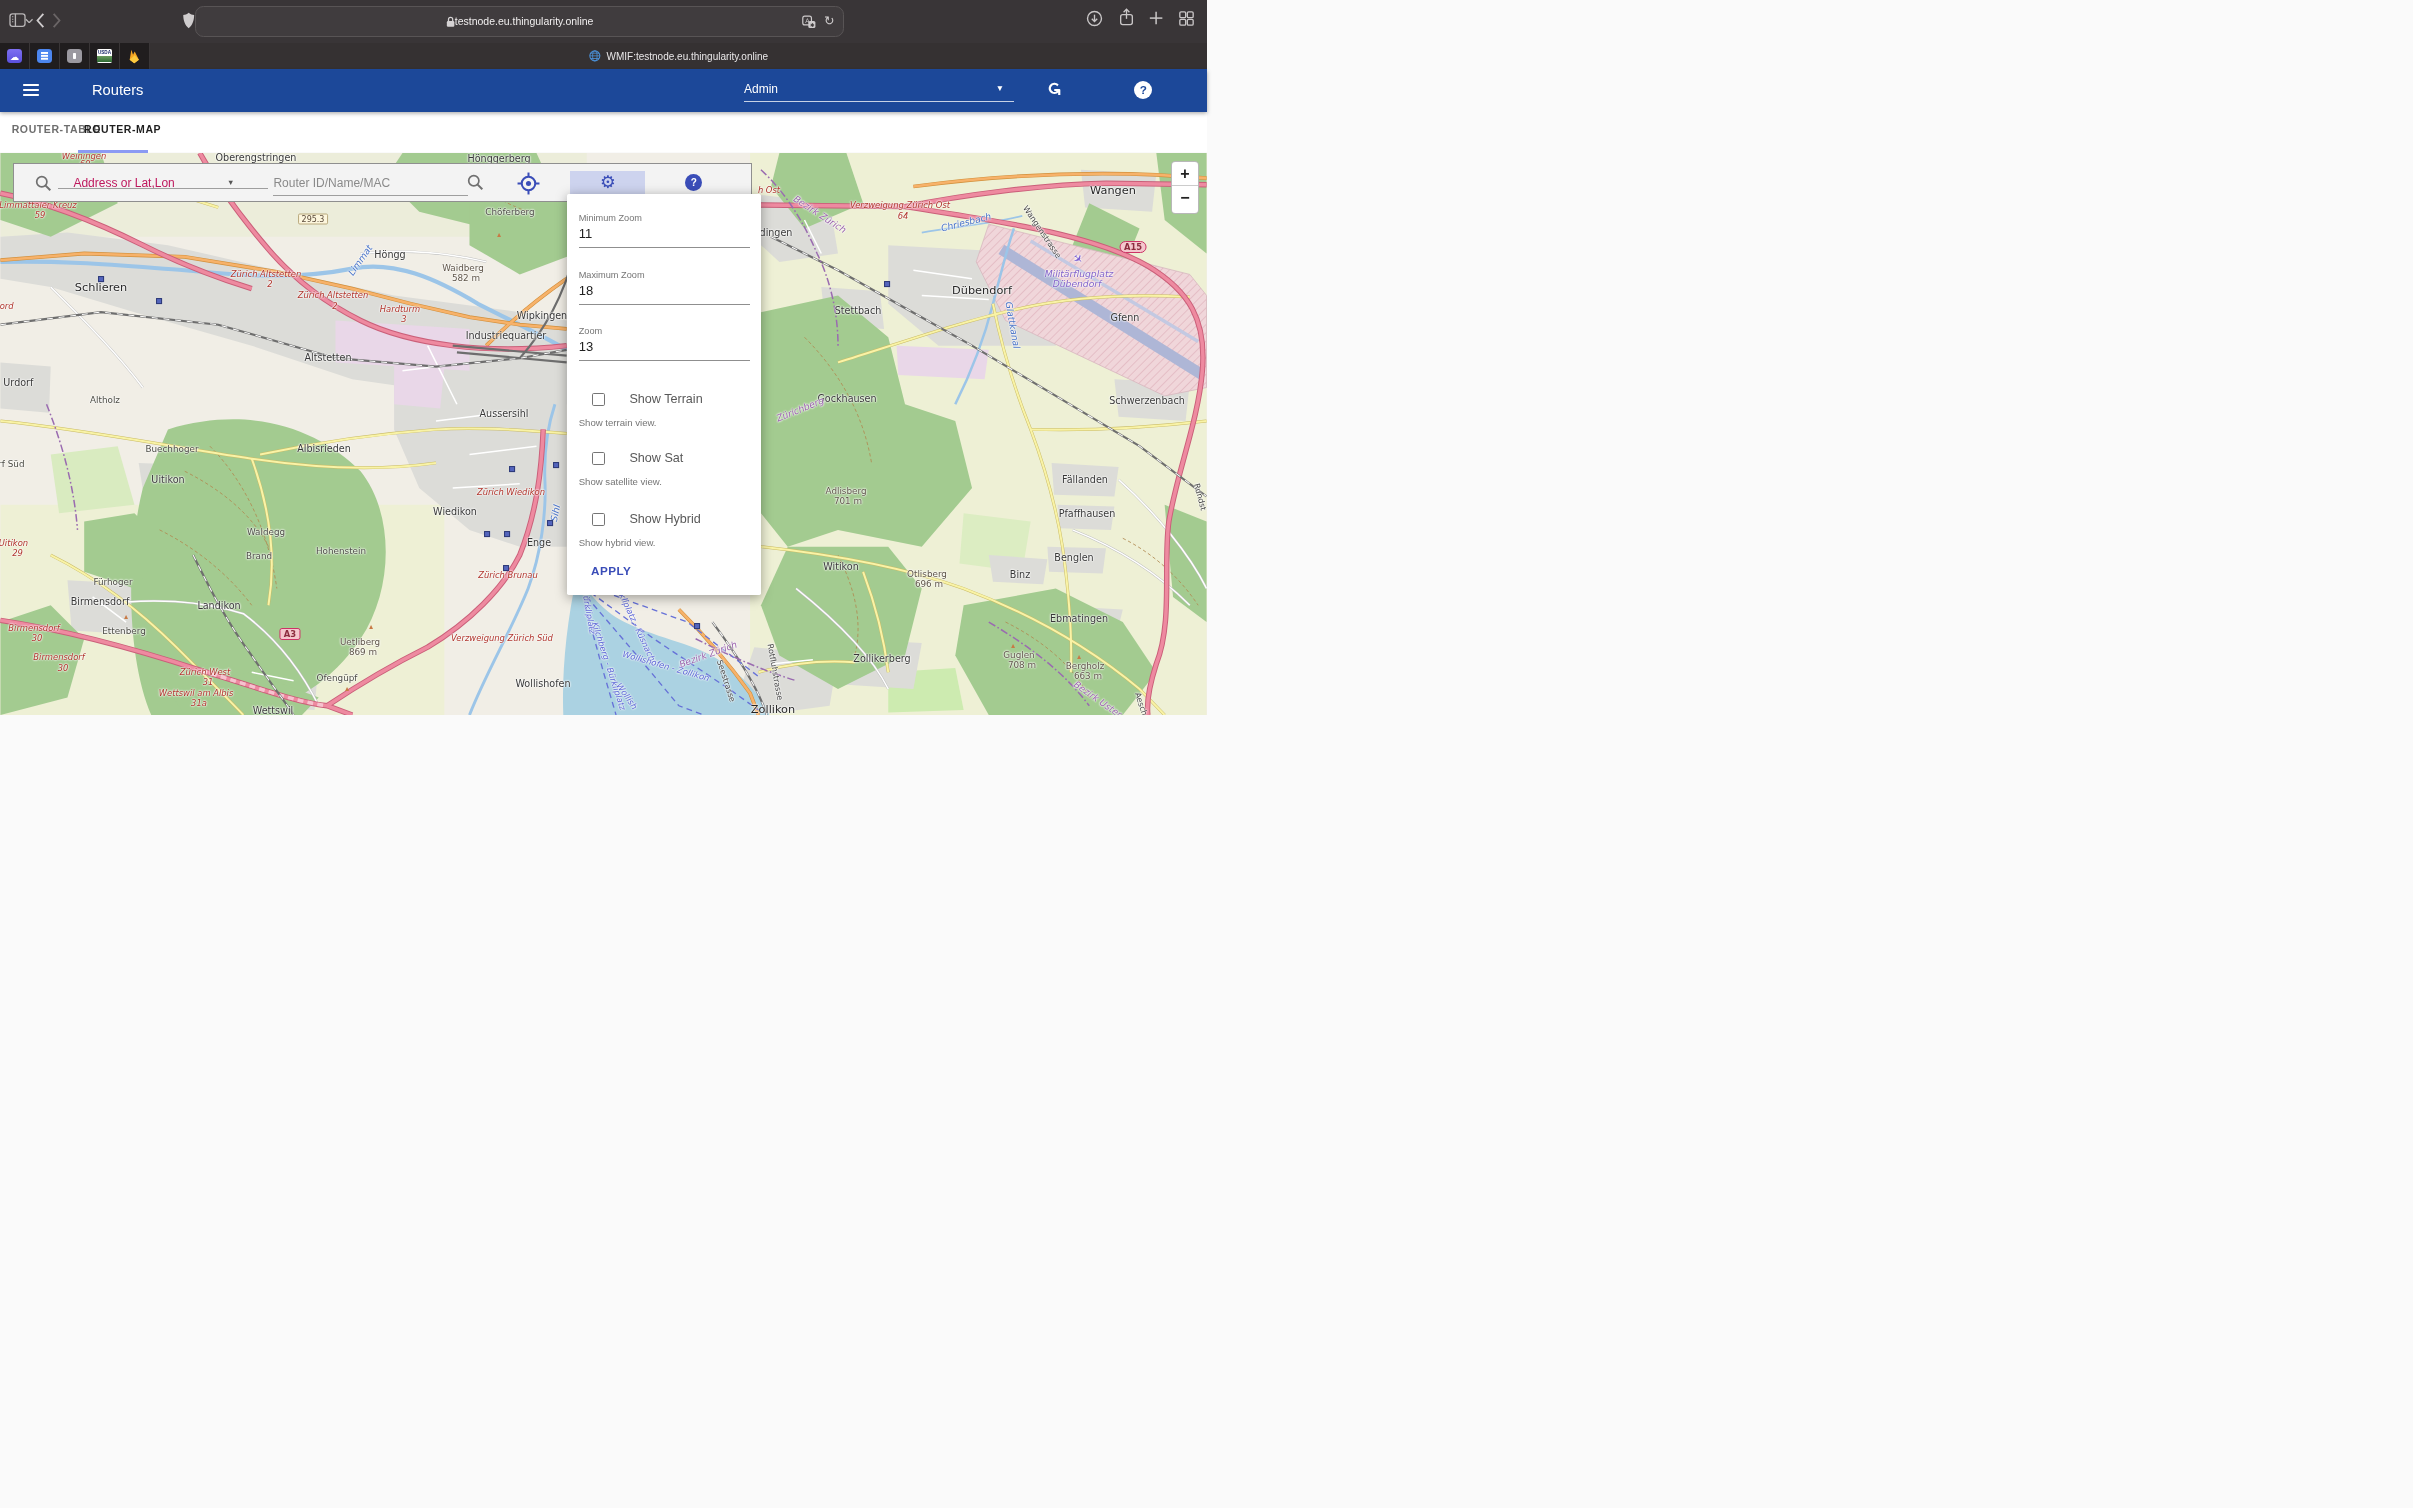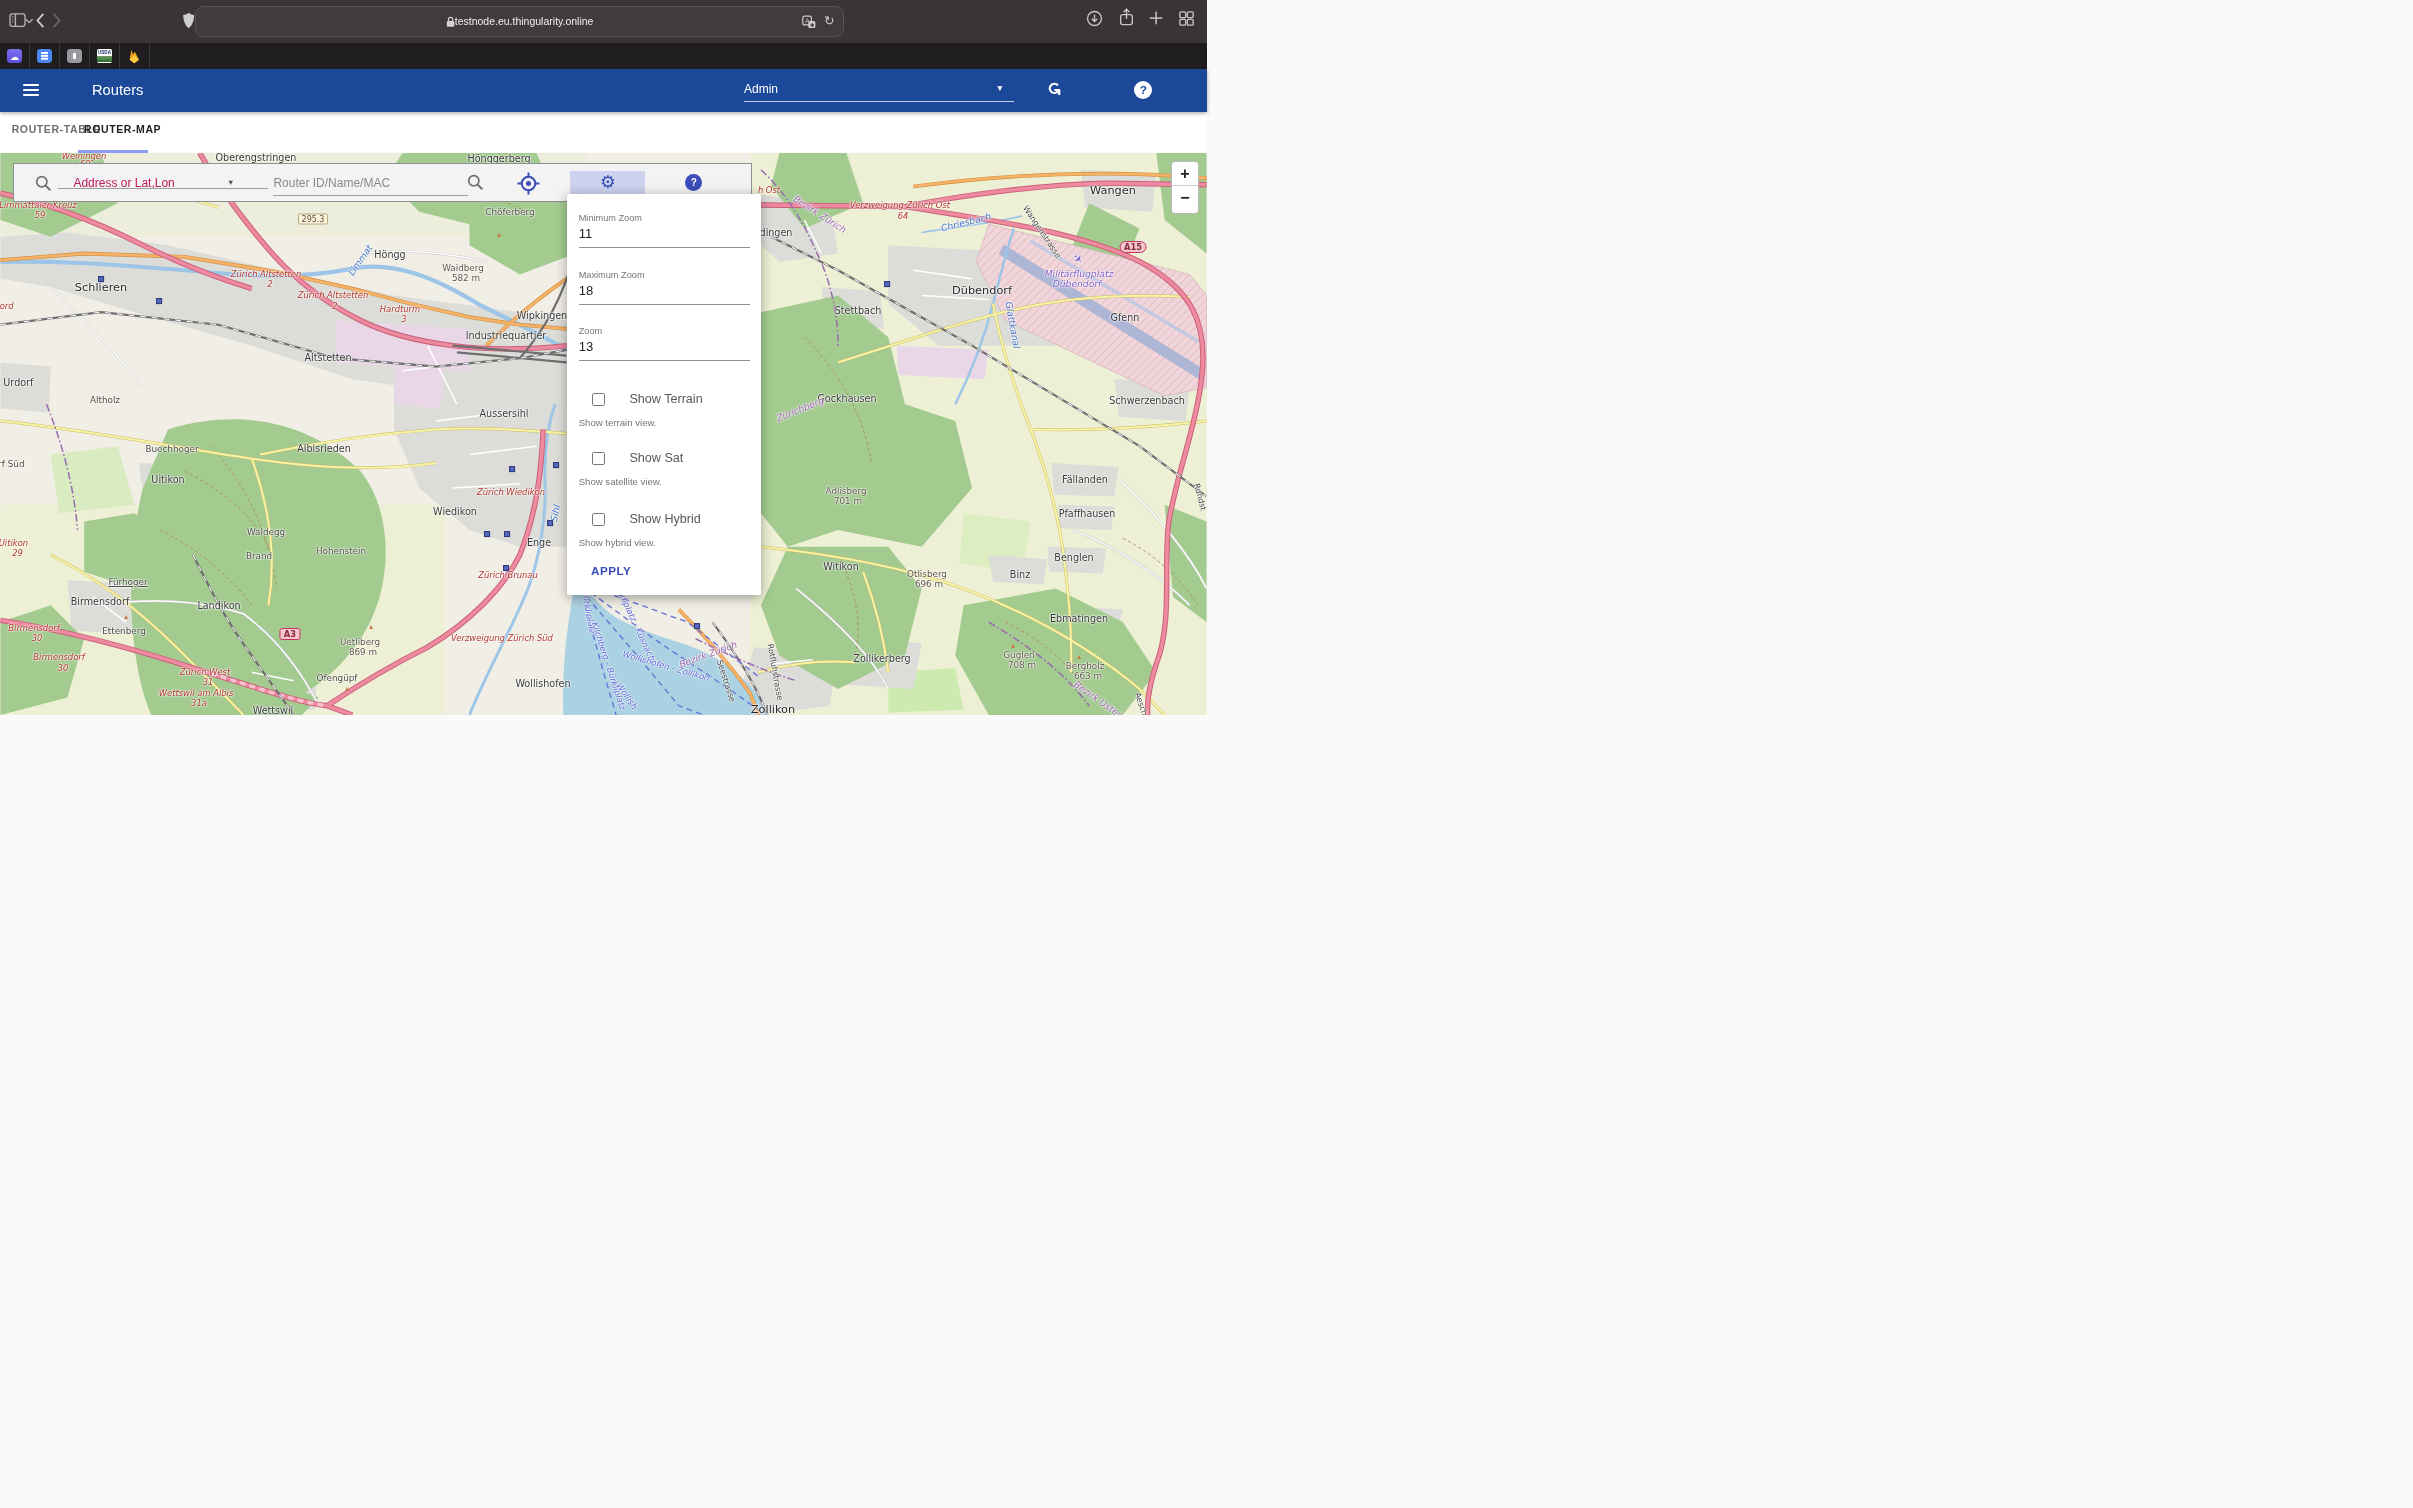--- a/index.html
+++ b/index.html
@@ -356,21 +356,21 @@
       <span class="ml c-x" style="left: 511px; top: 339px; transform: translate(-50%, -50%);">Zürich Wiedikon</span>
       <span class="ml c-p" style="left: 455px; top: 358px; transform: translate(-50%, -50%);">Wiedikon</span>
       <span class="ml c-w" style="left: 555px; top: 360px; transform: translate(-50%, -50%) rotate(-78deg);">Sihl</span>
       <span class="ml c-s" style="left: 266px; top: 379px; transform: translate(-50%, -50%);">Waldegg</span>
       <span class="ml c-s" style="left: 341px; top: 398px; transform: translate(-50%, -50%);">Hohenstein</span>
       <span class="ml c-s" style="left: 259px; top: 403px; transform: translate(-50%, -50%);">Brand</span>
       <span class="ml c-x" style="left: 13.4px; top: 390px; transform: translate(-50%, -50%);">Uitikon</span>
       <span class="ml c-x" style="left: 17.6px; top: 400px; transform: translate(-50%, -50%);">29</span>
       <span class="ml c-p" style="left: 539px; top: 389px; transform: translate(-50%, -50%);">Enge</span>
       <span class="ml c-x" style="left: 508px; top: 422px; transform: translate(-50%, -50%);">Zürich Brunau</span>
-      <span class="ml c-s" style="left: 128px; top: 429px; transform: translate(-50%, -50%); text-decoration: underline;">Fürhoger</span>
+      <span class="ml c-s" style="left: 113px; top: 429px; transform: translate(-50%, -50%);">Fürhoger</span>
       <span class="ml c-p" style="left: 100px; top: 448px; transform: translate(-50%, -50%);">Birmensdorf</span>
       <span class="ml c-p" style="left: 219px; top: 452px; transform: translate(-50%, -50%);">Landikon</span>
       <span class="ml c-x" style="left: 34px; top: 475px; transform: translate(-50%, -50%);">Birmensdorf</span>
       <span class="ml c-x" style="left: 37px; top: 485px; transform: translate(-50%, -50%);">30</span>
       <span class="ml c-s" style="left: 124px; top: 478px; transform: translate(-50%, -50%);">Ettenberg</span>
       <span class="ml c-msh" style="left: 290px; top: 481px; transform: translate(-50%, -50%);">A3</span>
       <span class="ml c-h" style="left: 360px; top: 489px; transform: translate(-50%, -50%);">Uetliberg</span>
       <span class="ml c-h" style="left: 363px; top: 499px; transform: translate(-50%, -50%);">869 m</span>
       <span class="ml c-x" style="left: 502px; top: 485px; transform: translate(-50%, -50%);">Verzweigung Zürich Süd</span>
       <span class="ml c-x" style="left: 59px; top: 504px; transform: translate(-50%, -50%);">Birmensdorf</span>
@@ -532,20 +532,30 @@
       <span class="usda-t">USDA</span>
       <div class="usda-g"></div>
     </div>
   </div>
   <div class="pinned-tab" id="pt-firebase">
     <svg width="12.6" height="16" viewBox="0 0 15 19">
       <path d="M2,14 L4,2 6,8 8,4 13,14 7.5,18 z" fill="#f6a623"></path>
       <path d="M2,14 L8,8.5 13,14 7.5,18 z" fill="#fcca3f"></path>
     </svg>
   </div>
+  <div id="active-tab">
+    <svg width="11.7" height="11.7" viewBox="0 0 14 14">
+      <circle cx="7" cy="7" r="6" fill="none" stroke="#4a8fd6" stroke-width="1.3"></circle>
+      <ellipse cx="7" cy="7" rx="2.7" ry="6" fill="none" stroke="#4a8fd6" stroke-width="1"></ellipse>
+      <line x1="1" y1="7" x2="13" y2="7" stroke="#4a8fd6" stroke-width="1"></line>
+      <line x1="2" y1="3.8" x2="12" y2="3.8" stroke="#4a8fd6" stroke-width="1"></line>
+      <line x1="2" y1="10.2" x2="12" y2="10.2" stroke="#4a8fd6" stroke-width="1"></line>
+    </svg>
+    <span id="tab-title">WMIF:testnode.eu.thingularity.online</span>
+  </div>
 </div>
 
 <div id="app-header">
   <div id="hamburger">
       <div></div>
       <div></div>
       <div></div>
     </div>
   <div id="page-title">Routers</div>
   <div id="role-select">

